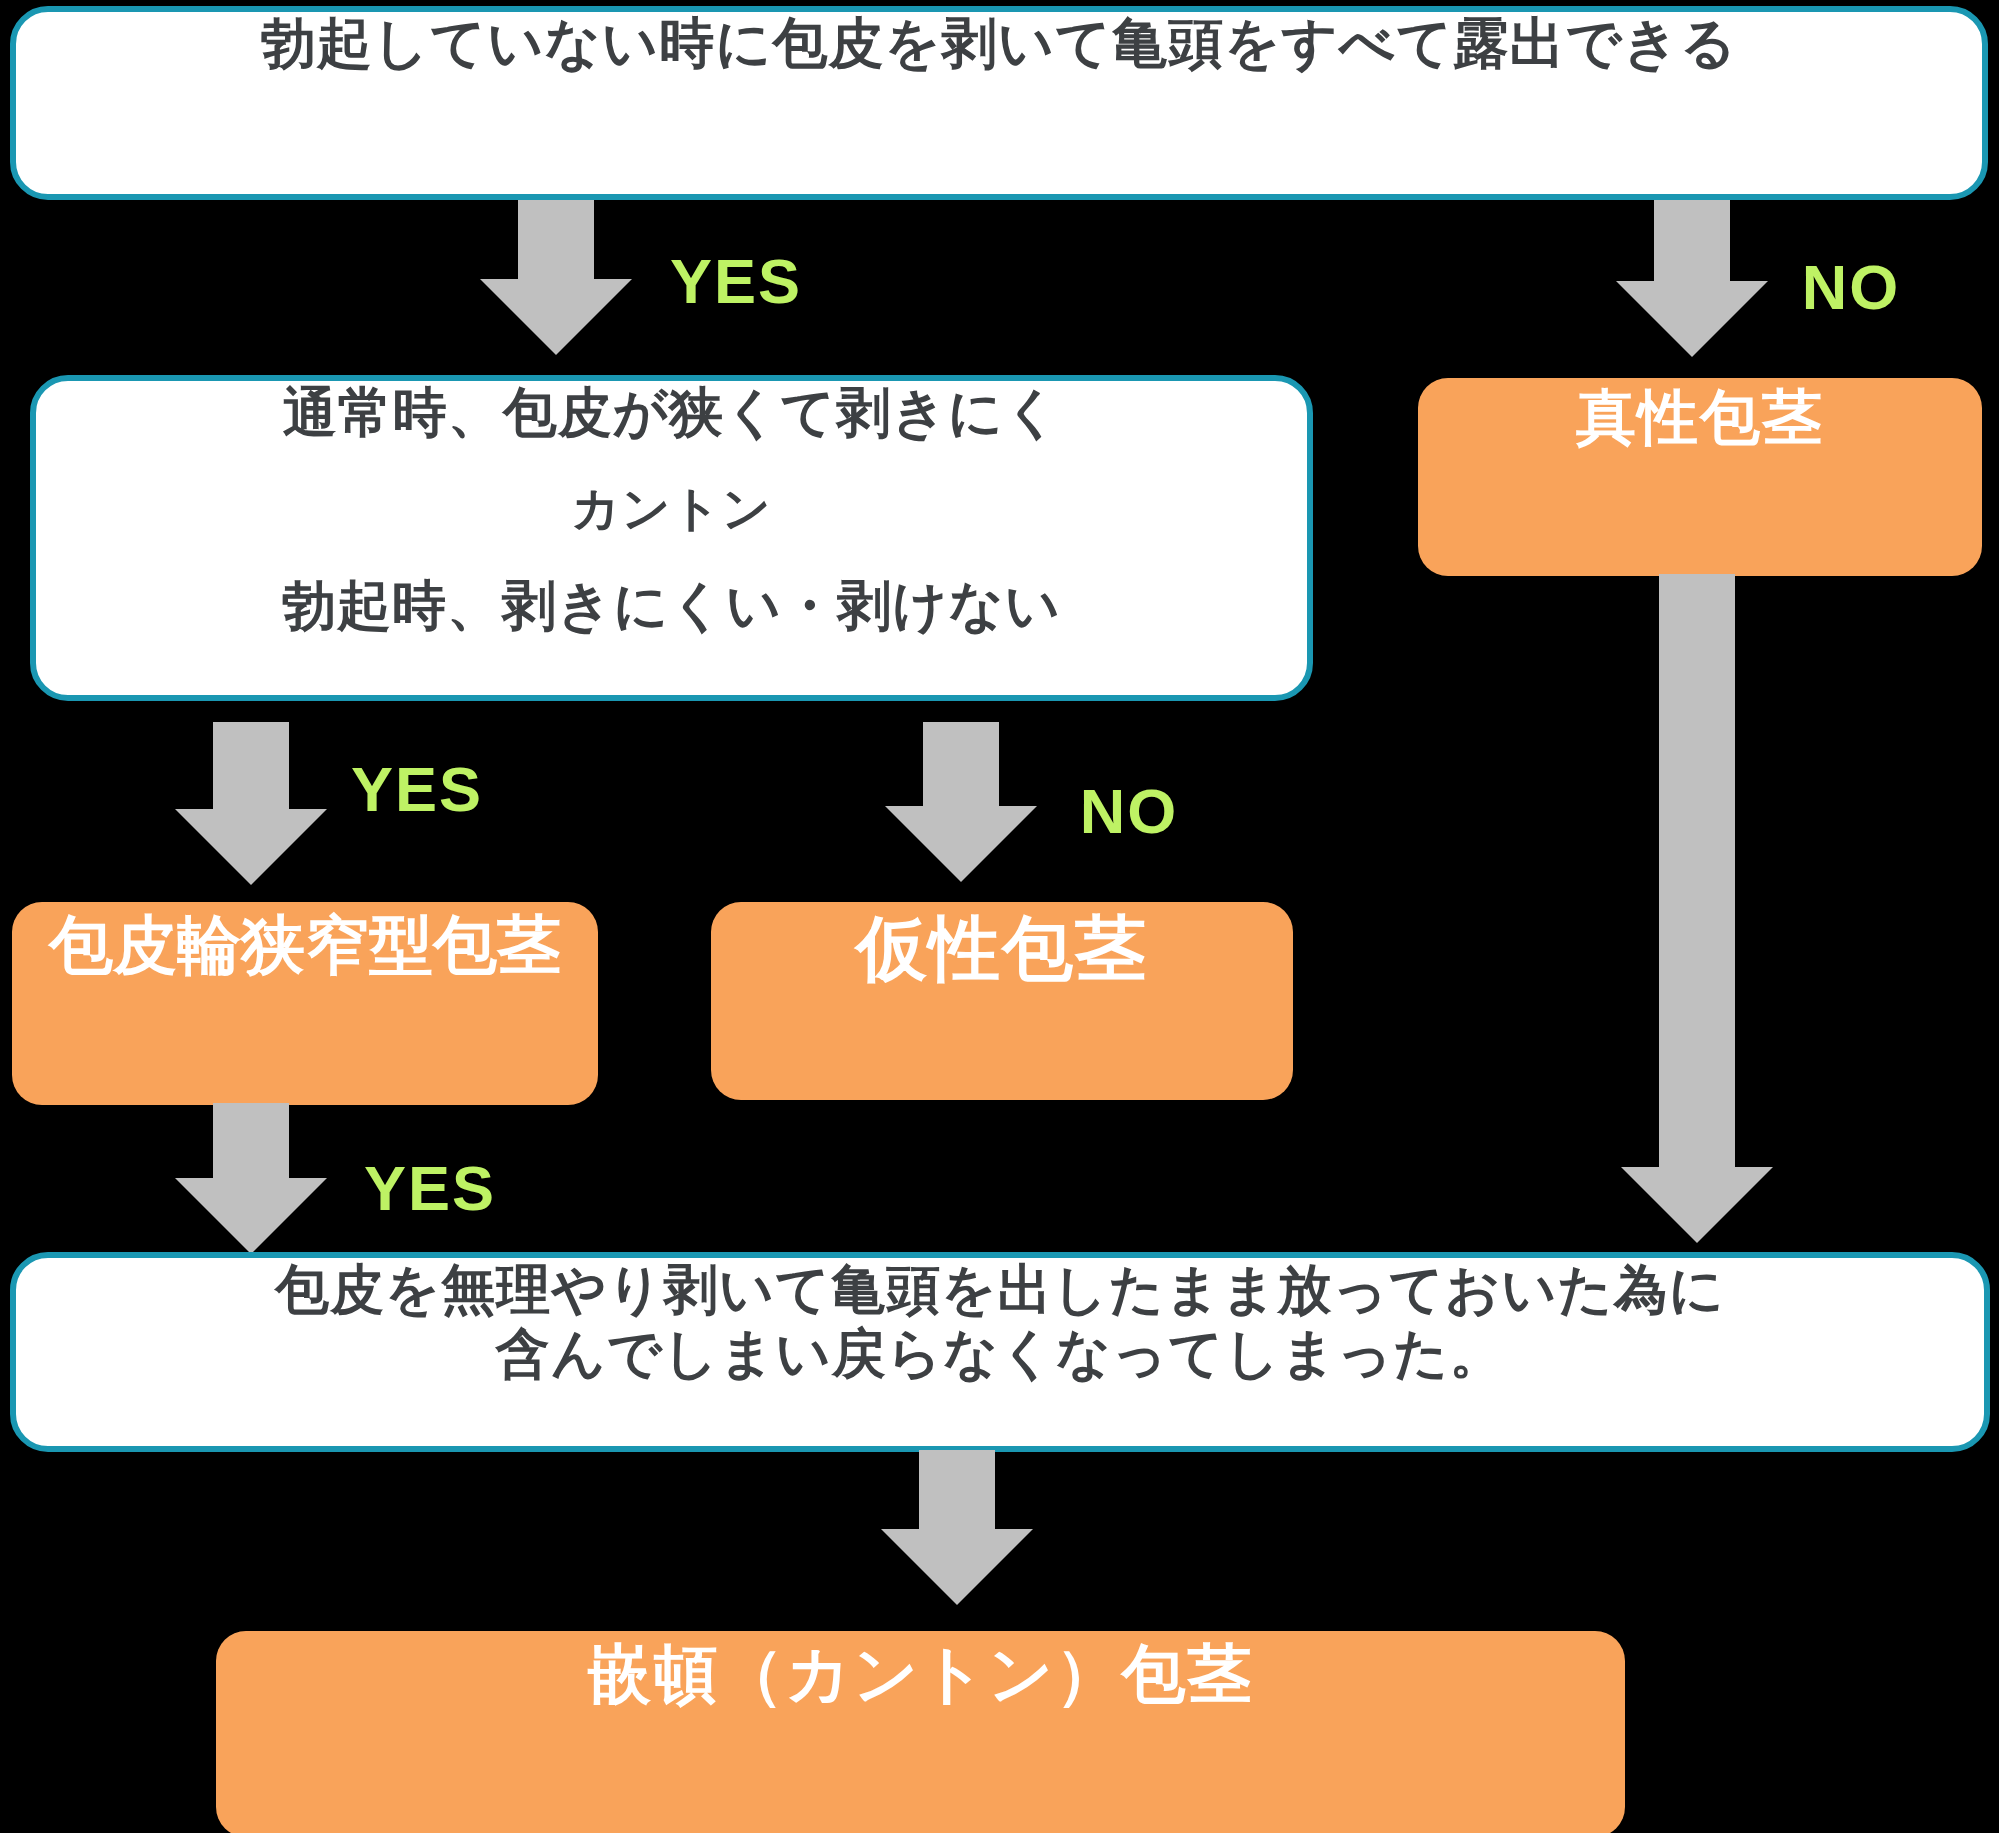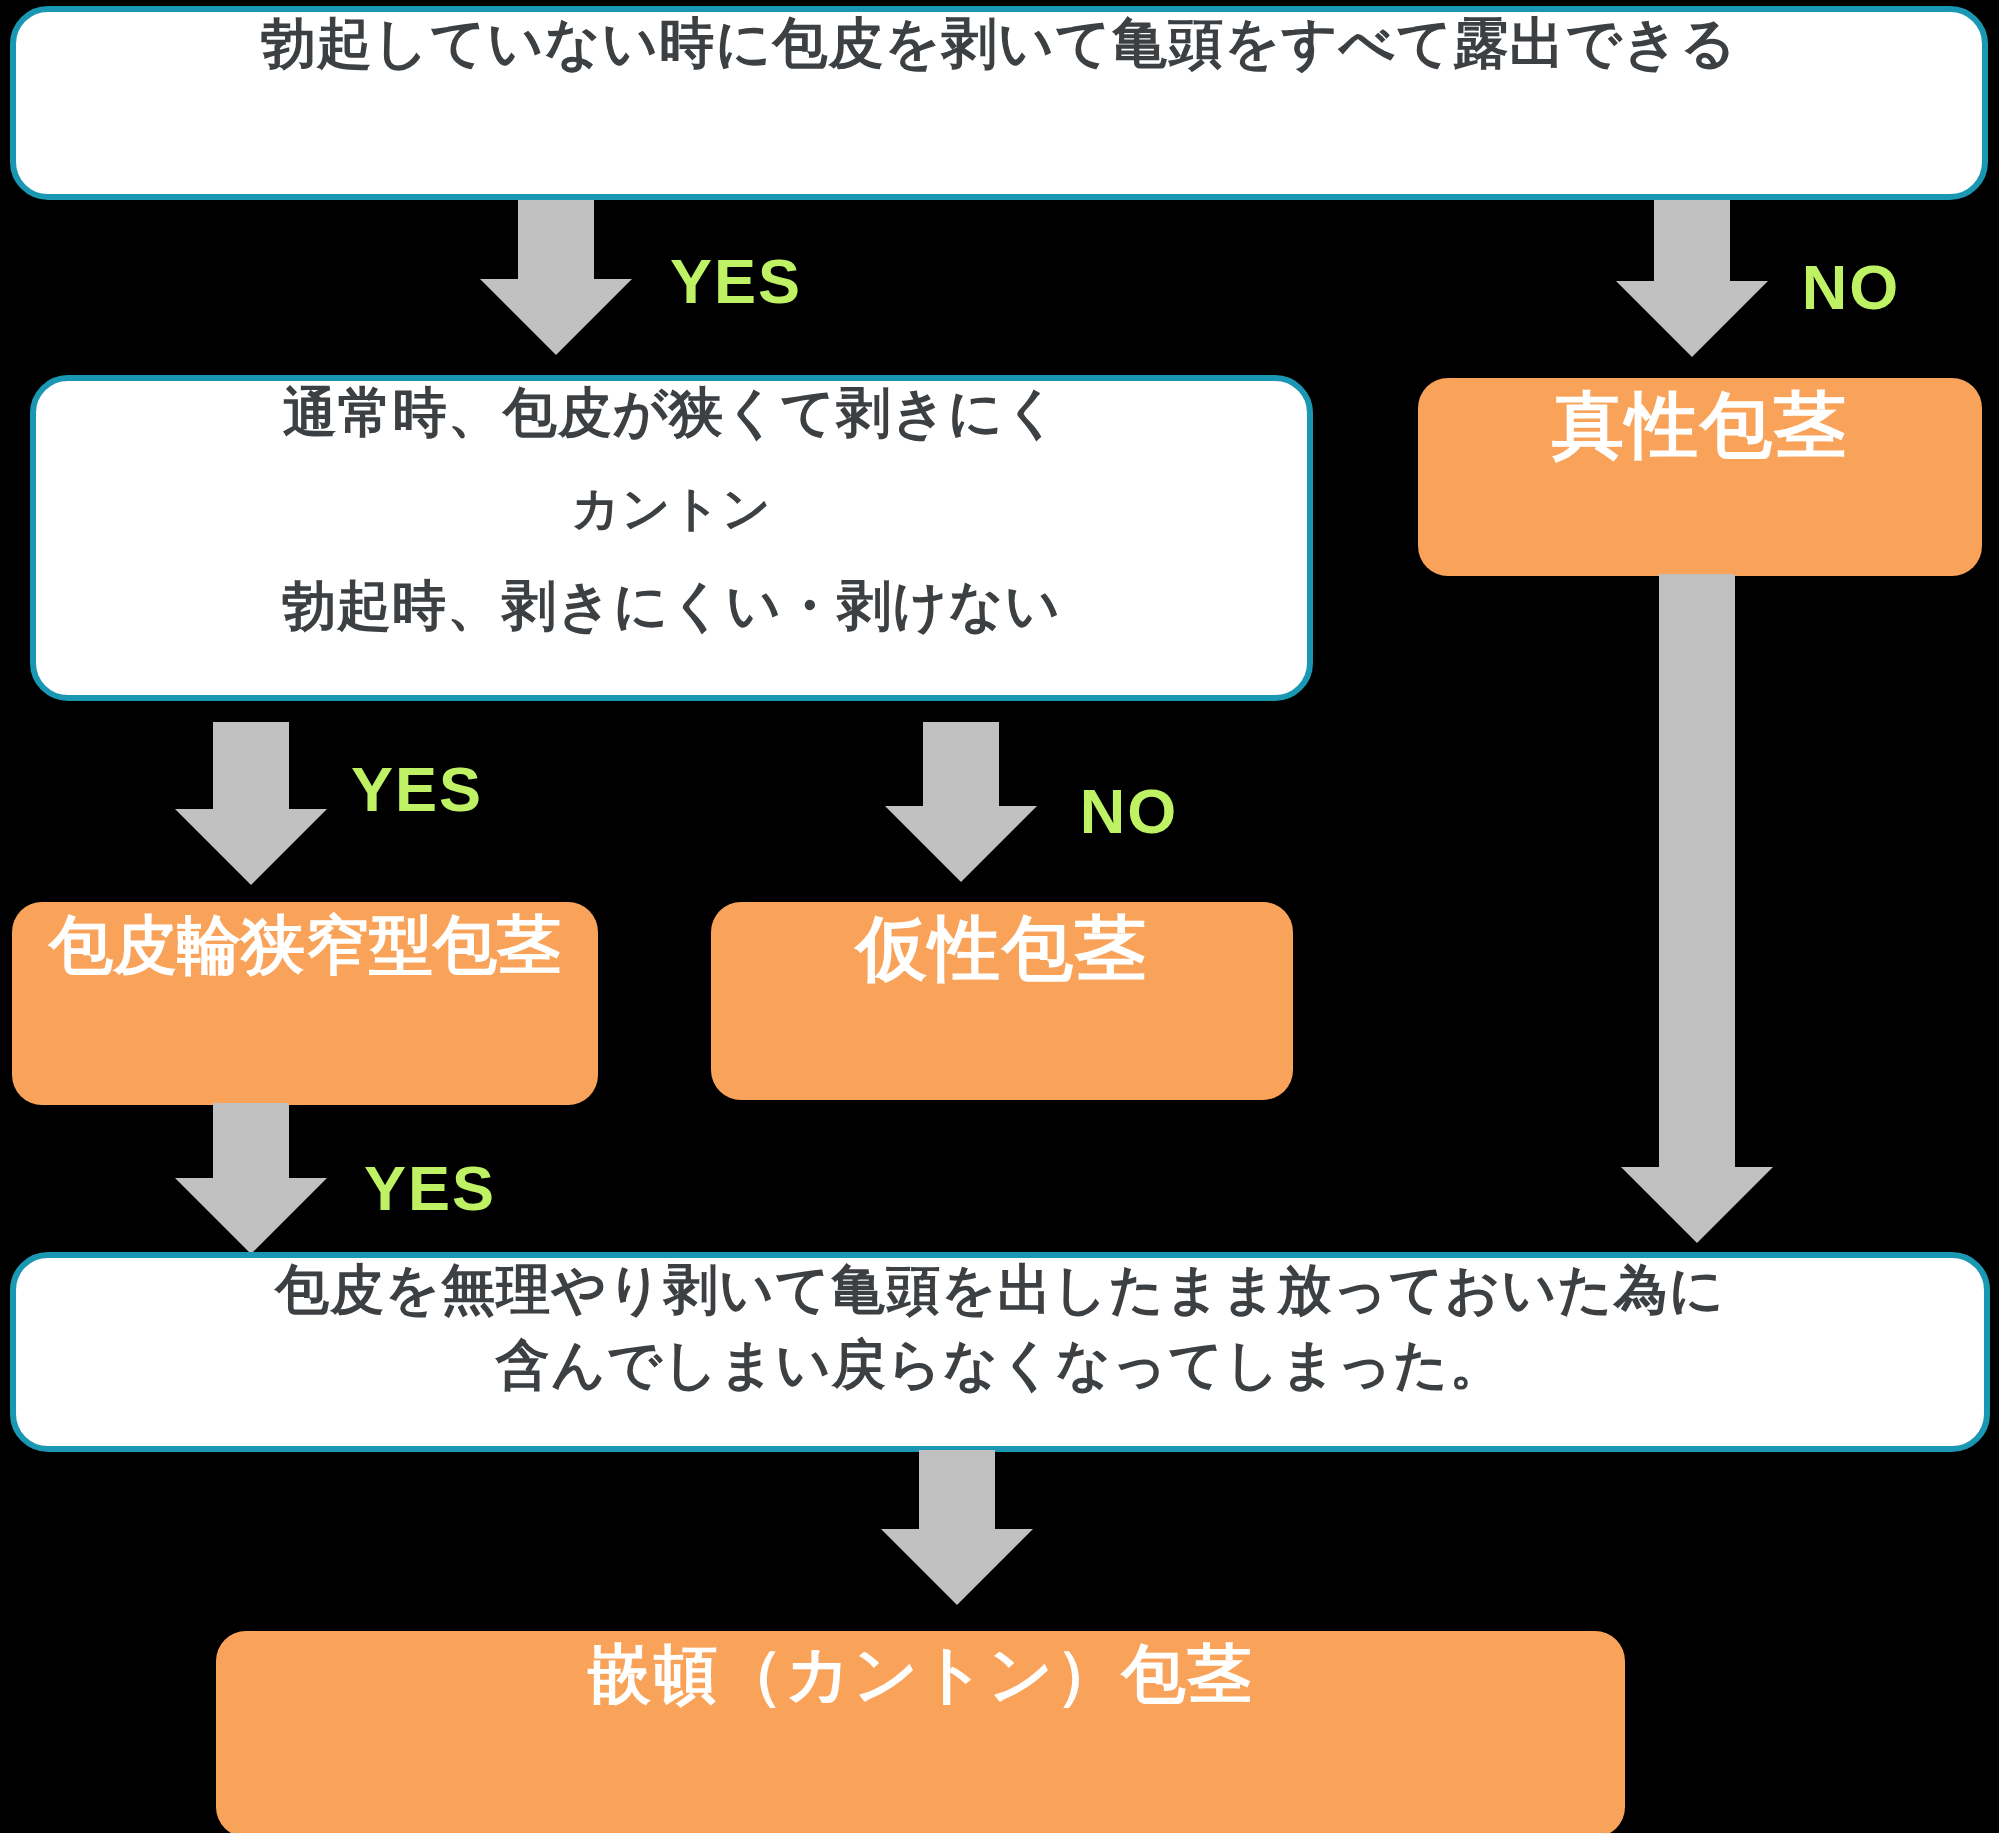--- a/index.html
+++ b/index.html
@@ -77,21 +77,21 @@
     <div class="head"></div>
   </div>
   <div class="branch-label" style="left:1721px; top:256px;">NO</div>
 
   <div class="box box-white" style="left:30px; top:375px; width:1283px; height:326px; font-size:54px; row-gap:38px;">
     <div class="q-line">通常時、包皮が狭くて剥きにく</div>
     <div class="q-line" style="font-size:48px;">カントン</div>
     <div class="q-line">勃起時、剥きにくい・剥けない</div>
   </div>
 
-  <div class="box box-orange" style="left:1418px; top:378px; width:564px; height:198px; font-size:72px; letter-spacing:2px;">
+  <div class="box box-orange" style="left:1418px; top:378px; width:564px; height:198px; font-size:60px; letter-spacing:2px;">
     <div>真性包茎</div>
   </div>
 
   <div class="arrow" style="left:175px; top:722px;">
     <div class="shaft" style="height:87px;"></div>
     <div class="head"></div>
   </div>
   <div class="branch-label" style="left:287px; top:758px;">YES</div>
 
   <div class="arrow" style="left:885px; top:722px;">
@@ -112,21 +112,21 @@
     <div class="shaft" style="height:75px;"></div>
     <div class="head"></div>
   </div>
   <div class="branch-label" style="left:300px; top:1157px;">YES</div>
 
   <div class="arrow" style="left:1621px; top:574px;">
     <div class="shaft" style="height:593px;"></div>
     <div class="head"></div>
   </div>
 
-  <div class="box box-white" style="left:10px; top:1252px; width:1980px; height:200px; font-size:54px; row-gap:13px;">
+  <div class="box box-white" style="left:10px; top:1252px; width:1980px; height:200px; font-size:54px; row-gap:2px;">
     <div class="q-line">包皮を無理やり剥いて亀頭を出したまま放っておいた為に</div>
     <div class="q-line">含んでしまい戻らなくなってしまった。</div>
   </div>
 
   <div class="arrow" style="left:881px; top:1450px;">
     <div class="shaft" style="height:79px;"></div>
     <div class="head"></div>
   </div>
 
   <div class="box box-orange" style="left:216px; top:1631px; width:1409px; height:206px; font-size:64px; letter-spacing:2px;">

